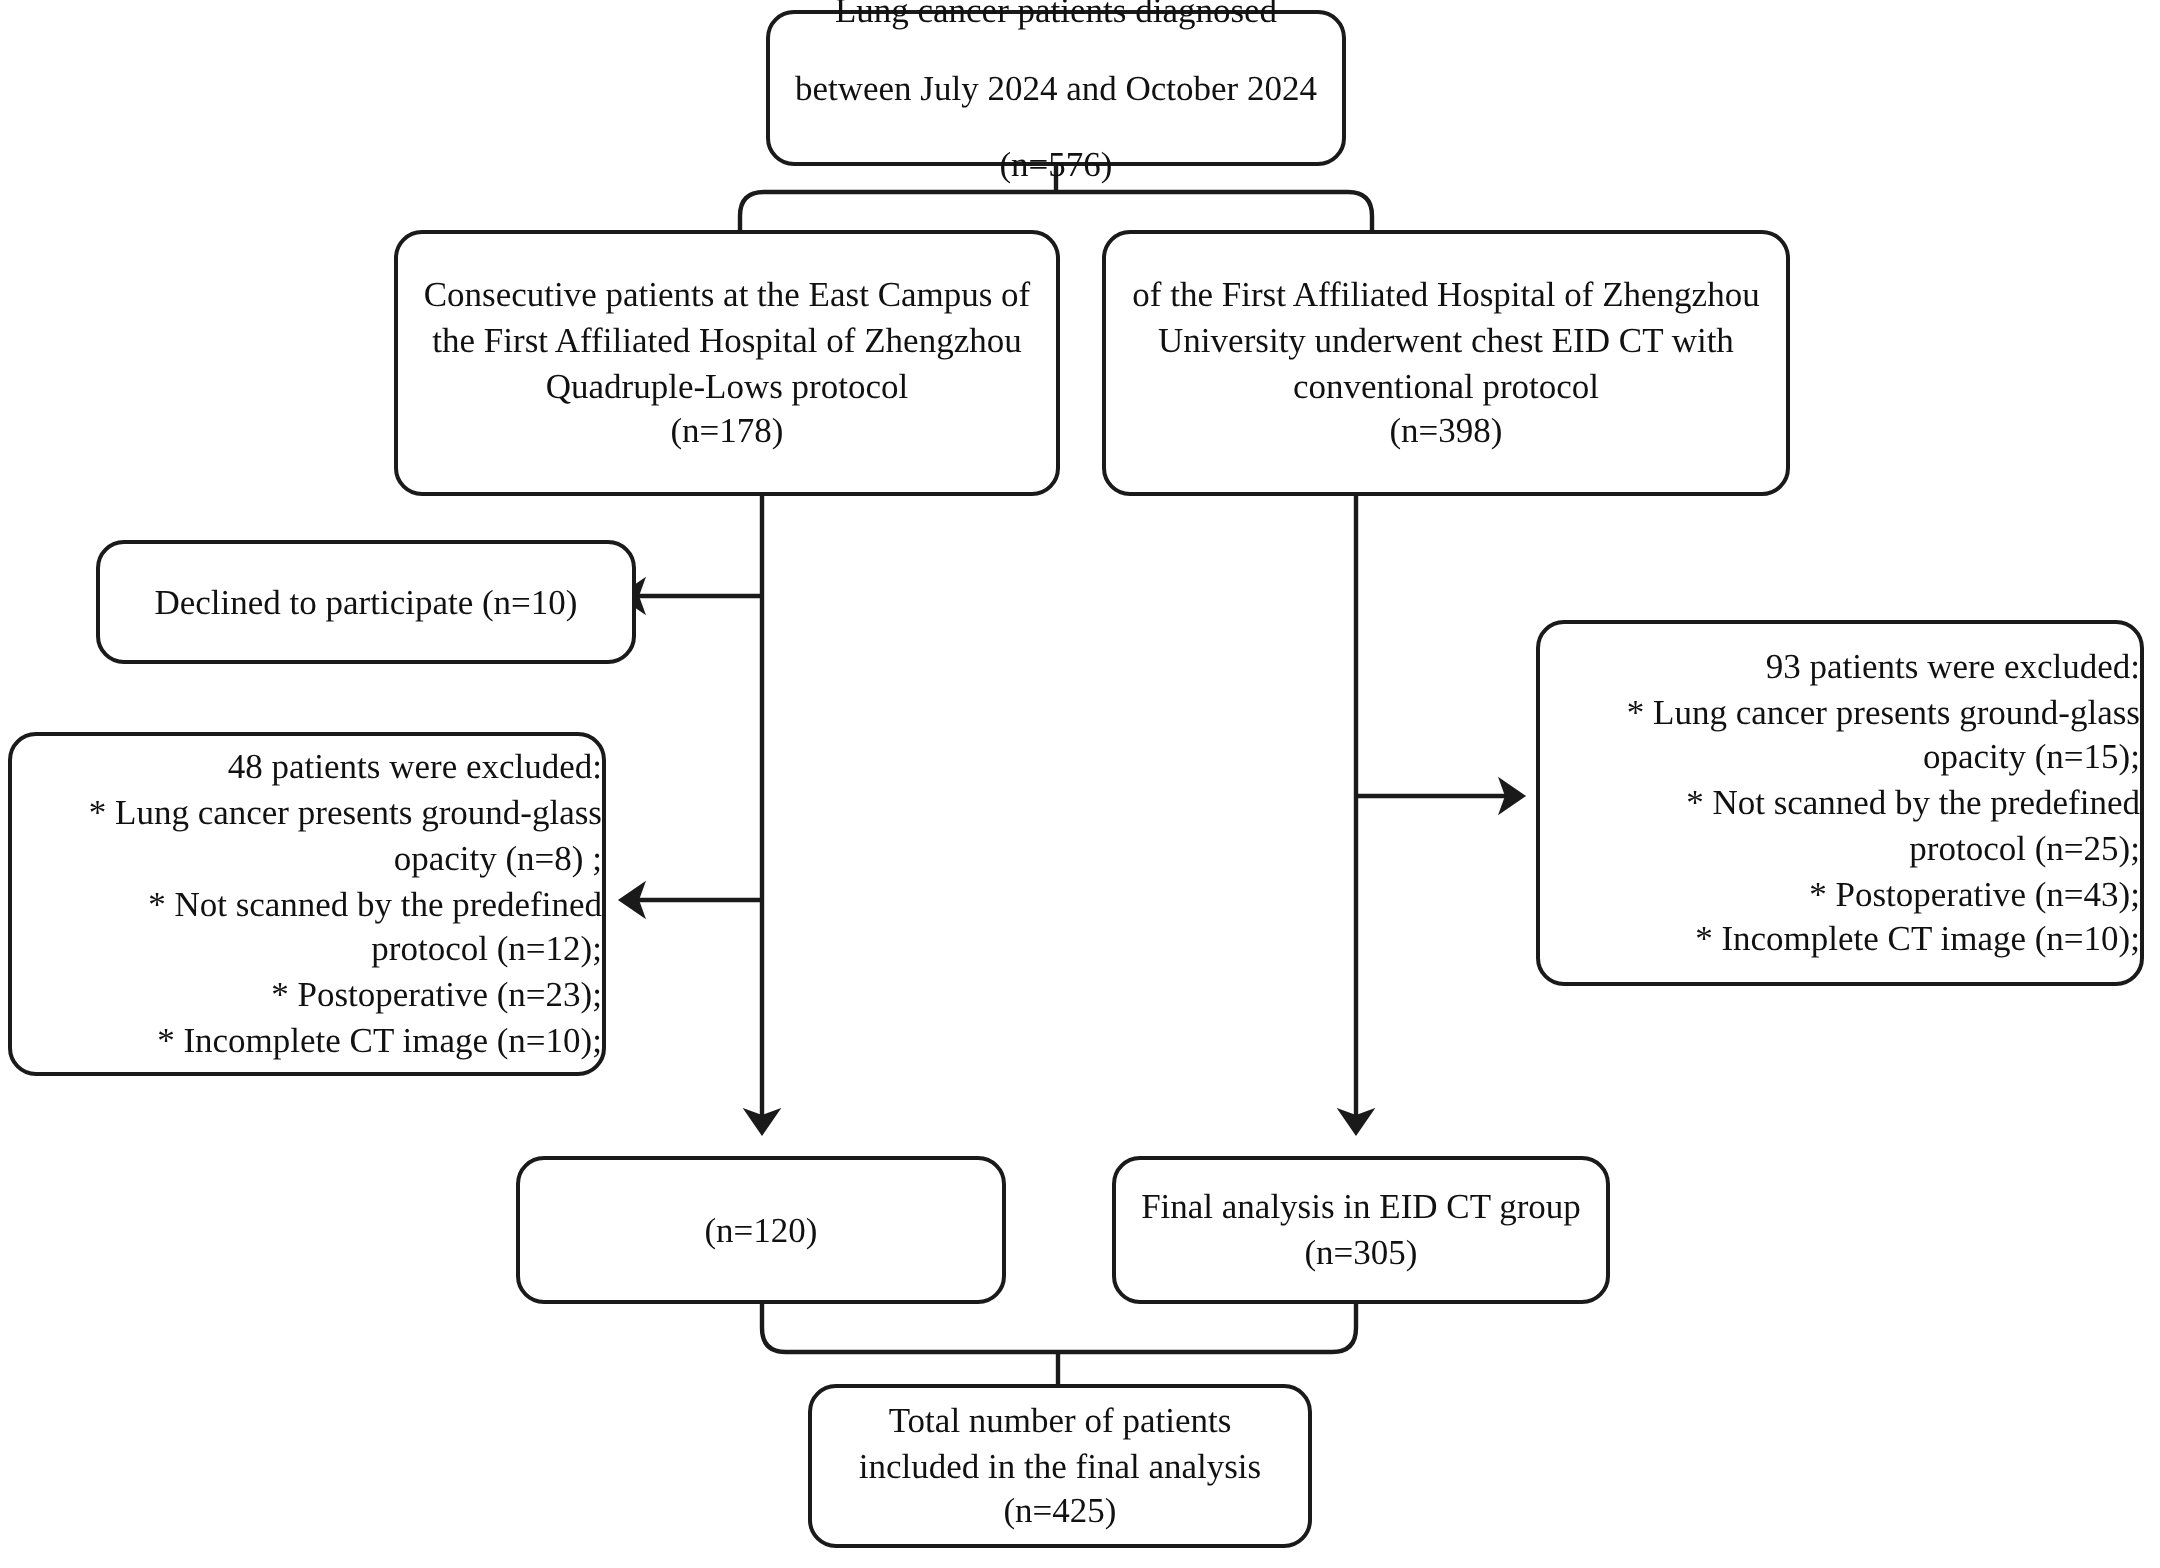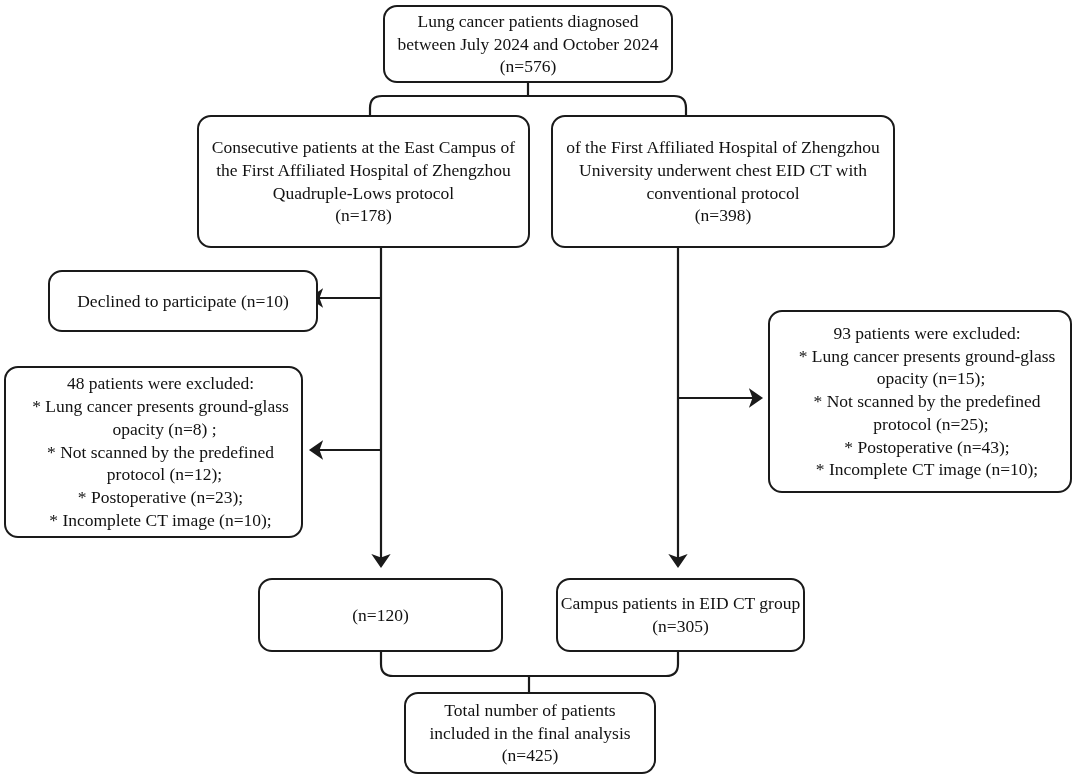--- a/index.html
+++ b/index.html
@@ -25,21 +25,21 @@
     display: flex;
     flex-direction: column;
     justify-content: center;
     z-index: 2;
   }
   .node.centered {
     align-items: center;
     text-align: center;
   }
   .node.listed {
-    align-items: center;
+    align-items: flex-end;
     text-align: left;
   }
   .node .line {
     display: block;
     white-space: pre;
     line-height: 1.30;
   }
   .node.listed .line {
     padding-left: 14px;
   }
@@ -91,21 +91,21 @@
       <path d="M678,248 L678,561" marker-end="url(#arrow-down)"></path>
 
       <path d="M678,398 L756,398" marker-end="url(#arrow-right)"></path>
 
       <path d="M381,652 L381,664 Q381,676 393,676 L529,676"></path>
       <path d="M678,652 L678,664 Q678,676 666,676 L529,676"></path>
       <path d="M529,676 L529,692"></path>
     </g>
   </svg>
 
-  <div class="node centered fs-17" style="left:383px; top:5px; width:290px; height:78px;">
+  <div class="node centered fs-17" style="left:383px; top:5px; width:290px; height:78px;gap:16px;">
     <span class="line">Lung cancer patients diagnosed</span>
     <span class="line">between July 2024 and October 2024</span>
     <span class="line">(n=576)</span>
   </div>
 
   <div class="node centered fs-17" style="left:197px; top:115px; width:333px; height:133px;">
     <span class="line">Consecutive patients at the East Campus of</span>
     <span class="line">the First Affiliated Hospital of Zhengzhou</span>
     <span class="line">Quadruple-Lows protocol</span>
     <span class="line">(n=178)</span>
@@ -140,21 +140,21 @@
     <span class="line indent">protocol (n=25);</span>
     <span class="line">* Postoperative (n=43);</span>
     <span class="line">* Incomplete CT image (n=10);</span>
   </div>
 
   <div class="node centered fs-17" style="left:258px; top:578px; width:245px; height:74px;">
     <span class="line">(n=120)</span>
   </div>
 
   <div class="node centered fs-17" style="left:556px; top:578px; width:249px; height:74px;">
-    <span class="line">Campus patients in EID CT group</span>
+    <span class="line">Final analysis in EID CT group</span>
     <span class="line">(n=305)</span>
   </div>
 
   <div class="node centered fs-17" style="left:404px; top:692px; width:252px; height:82px;">
     <span class="line">Total number of patients</span>
     <span class="line">included in the final analysis</span>
     <span class="line">(n=425)</span>
   </div>
 
 </div>

